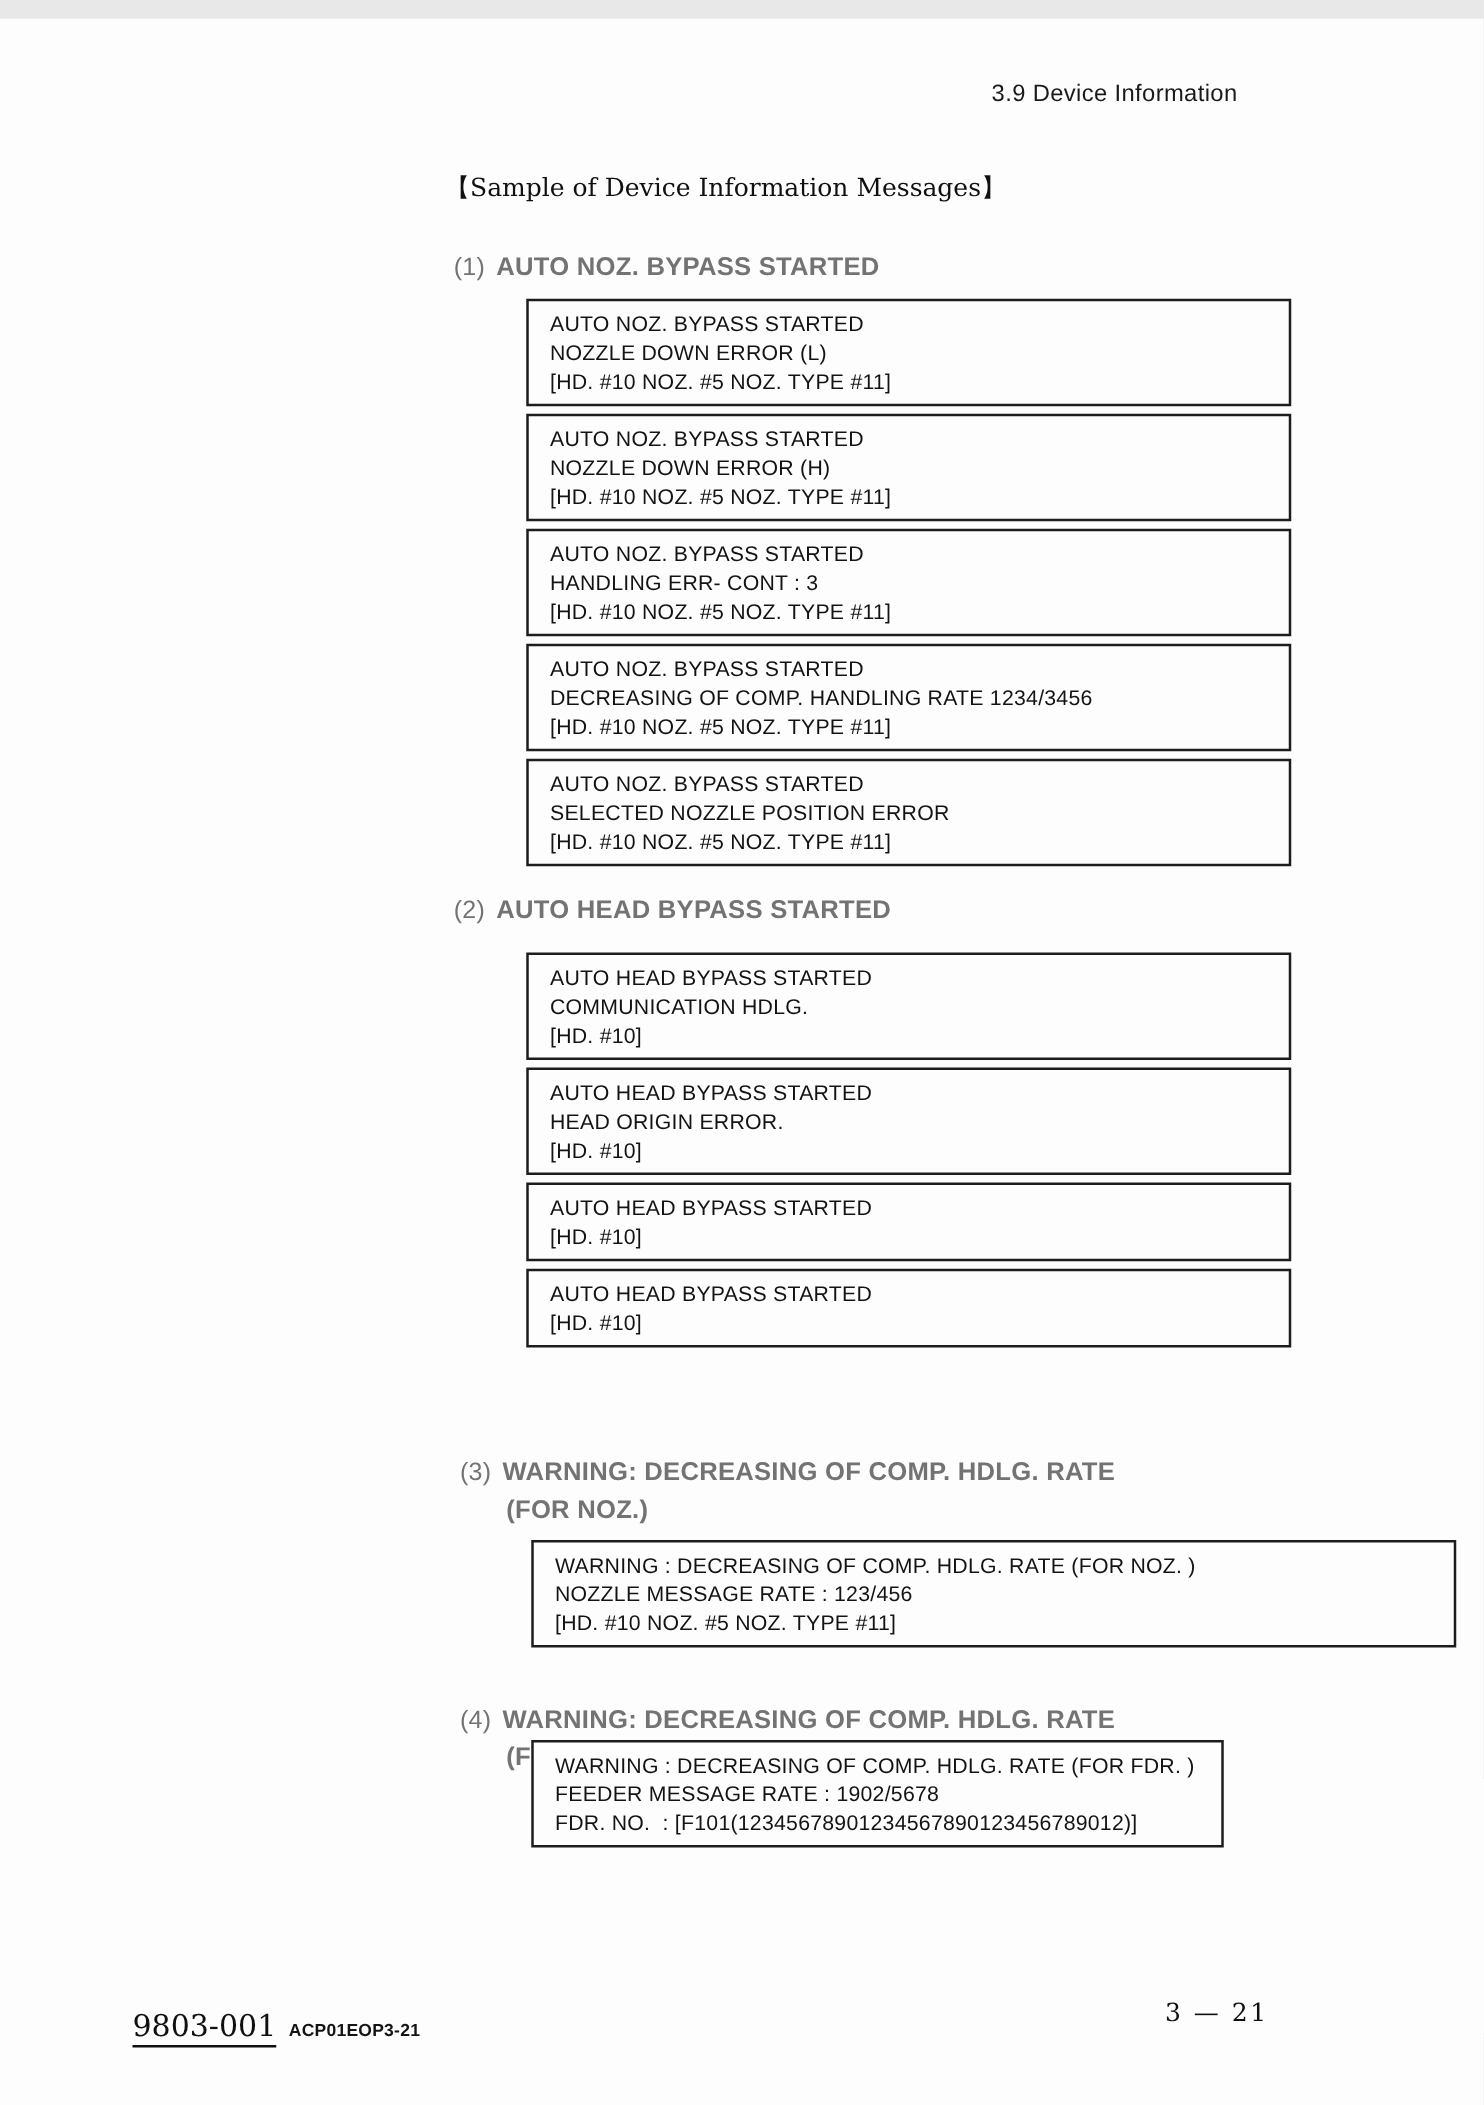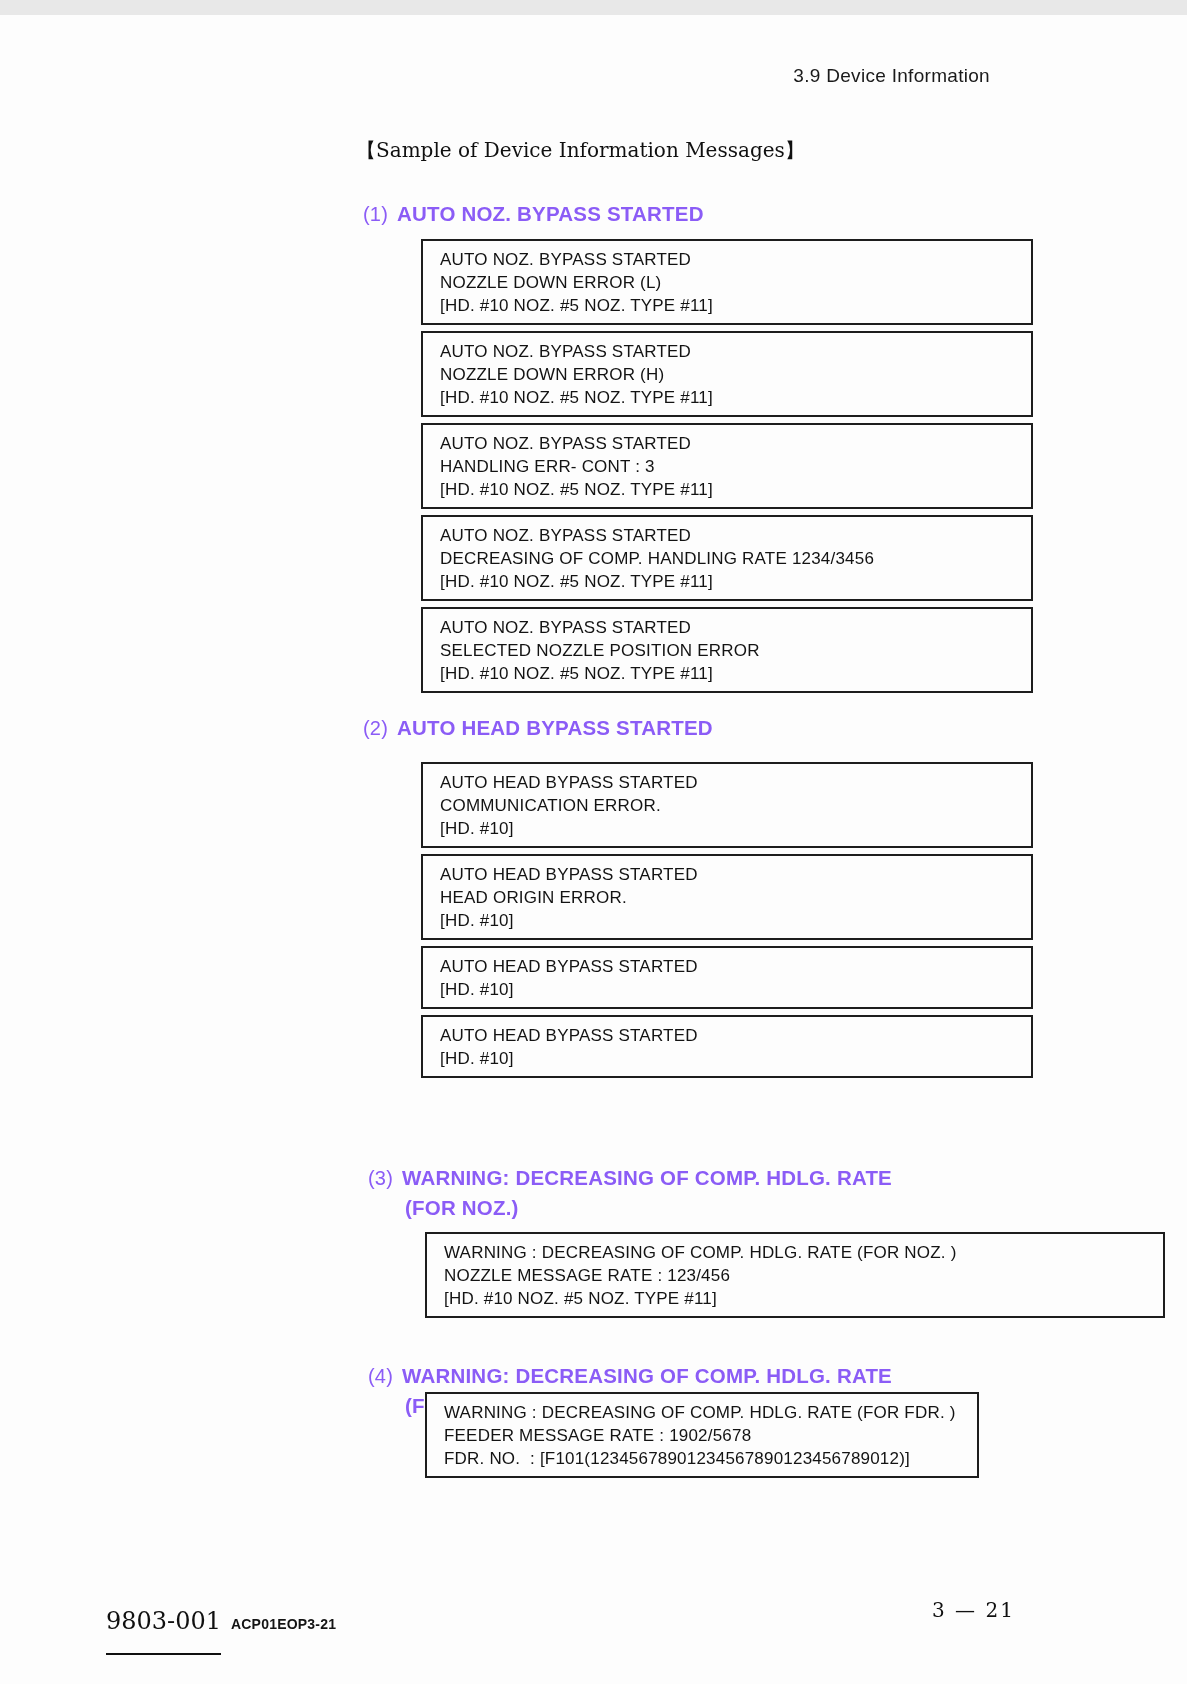--- a/index.html
+++ b/index.html
@@ -17,21 +17,21 @@
     font-size:19px; letter-spacing:0.3px; color:#1a1a1a;
   }
   .page-title {
     position:absolute; top:122px; left:356px;
     font-family:"DejaVu Serif","Liberation Serif",serif;
     font-size:20px; color:#101010;
   }
   .sec-heading {
     position:absolute;
     font-size:20.5px; font-weight:bold; letter-spacing:0.2px;
-    color:#8b5cf6; line-height:30px;
+    color:#737373; line-height:30px;
   }
   .sec-num { font-weight:normal; margin-right:9px; font-size:20px; }
   .sec-line2 { display:block; margin-left:37px; }
   .box-group { position:absolute; }
   .msgbox {
     border:2px solid #1d1d1d;
     background:#fdfdfd;
     padding:7px 10px 6px 17px;
     margin-bottom:6px;
   }
@@ -39,21 +39,21 @@
     font-size:17px; line-height:23px;
     white-space:pre; letter-spacing:0.2px; color:#131313;
   }
   .footer-left {
     position:absolute; left:106px; top:1592px;
     display:flex; align-items:baseline;
   }
   .doc-number {
     font-family:"DejaVu Serif","Liberation Serif",serif;
     font-size:24px; color:#101010;
-    border-bottom:2px solid #101010; padding-bottom:18px;
+    border-bottom:2px solid #101010; padding-bottom:1px;
   }
   .doc-code {
     font-size:14px; font-weight:bold; margin-left:10px; color:#141414;
     letter-spacing:0.2px;
   }
   .page-number {
     position:absolute; left:932px; top:1583px;
     font-family:"DejaVu Serif","Liberation Serif",serif;
     font-size:20px; letter-spacing:2px; color:#101010;
   }
@@ -97,21 +97,21 @@
       <div class="msgline">[HD. #10 NOZ. #5 NOZ. TYPE #11]</div>
     </div>
   </div>
 
   <div class="sec-heading" style="top:698px; left:363px;">
     <span class="sec-num">(2)</span><span>AUTO HEAD BYPASS STARTED</span>
   </div>
   <div class="box-group" style="top:747px; left:421px; width:612px;">
     <div class="msgbox">
       <div class="msgline">AUTO HEAD BYPASS STARTED</div>
-      <div class="msgline">COMMUNICATION ERROR.</div>
+      <div class="msgline">COMMUNICATION HDLG.</div>
       <div class="msgline">[HD. #10]</div>
     </div>
     <div class="msgbox">
       <div class="msgline">AUTO HEAD BYPASS STARTED</div>
       <div class="msgline">HEAD ORIGIN ERROR.</div>
       <div class="msgline">[HD. #10]</div>
     </div>
     <div class="msgbox">
       <div class="msgline">AUTO HEAD BYPASS STARTED</div>
       <div class="msgline">[HD. #10]</div>

